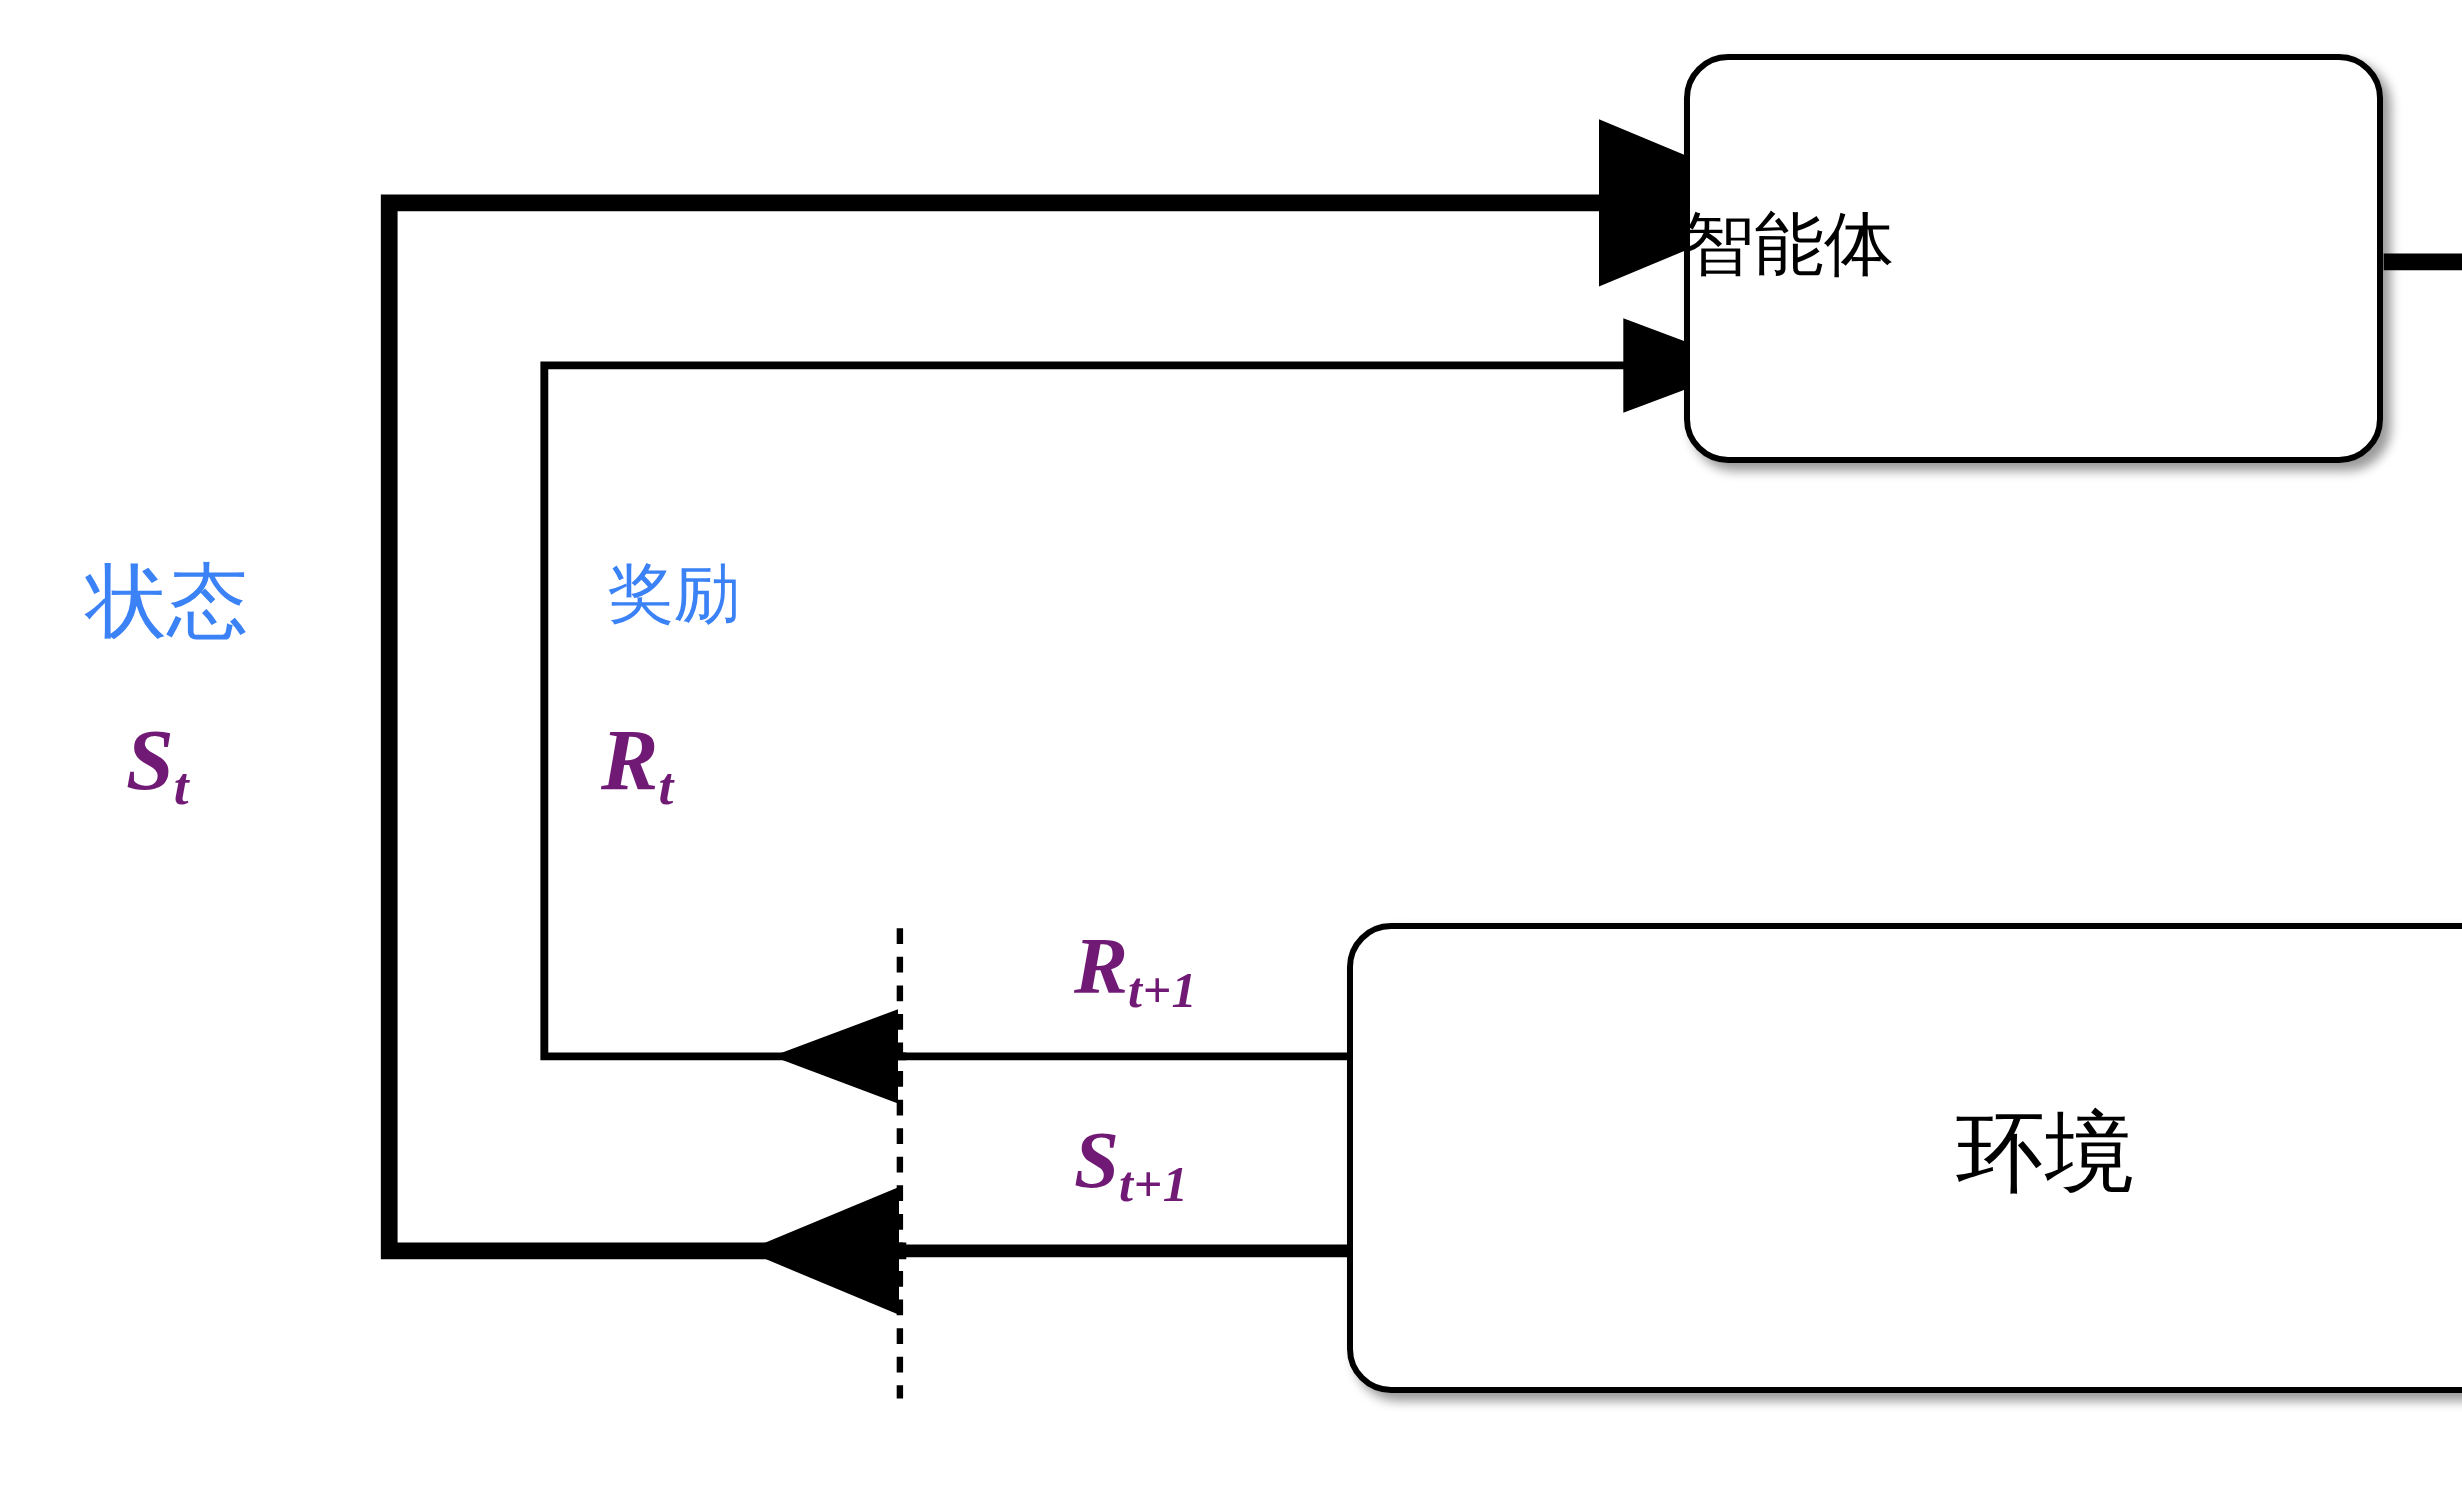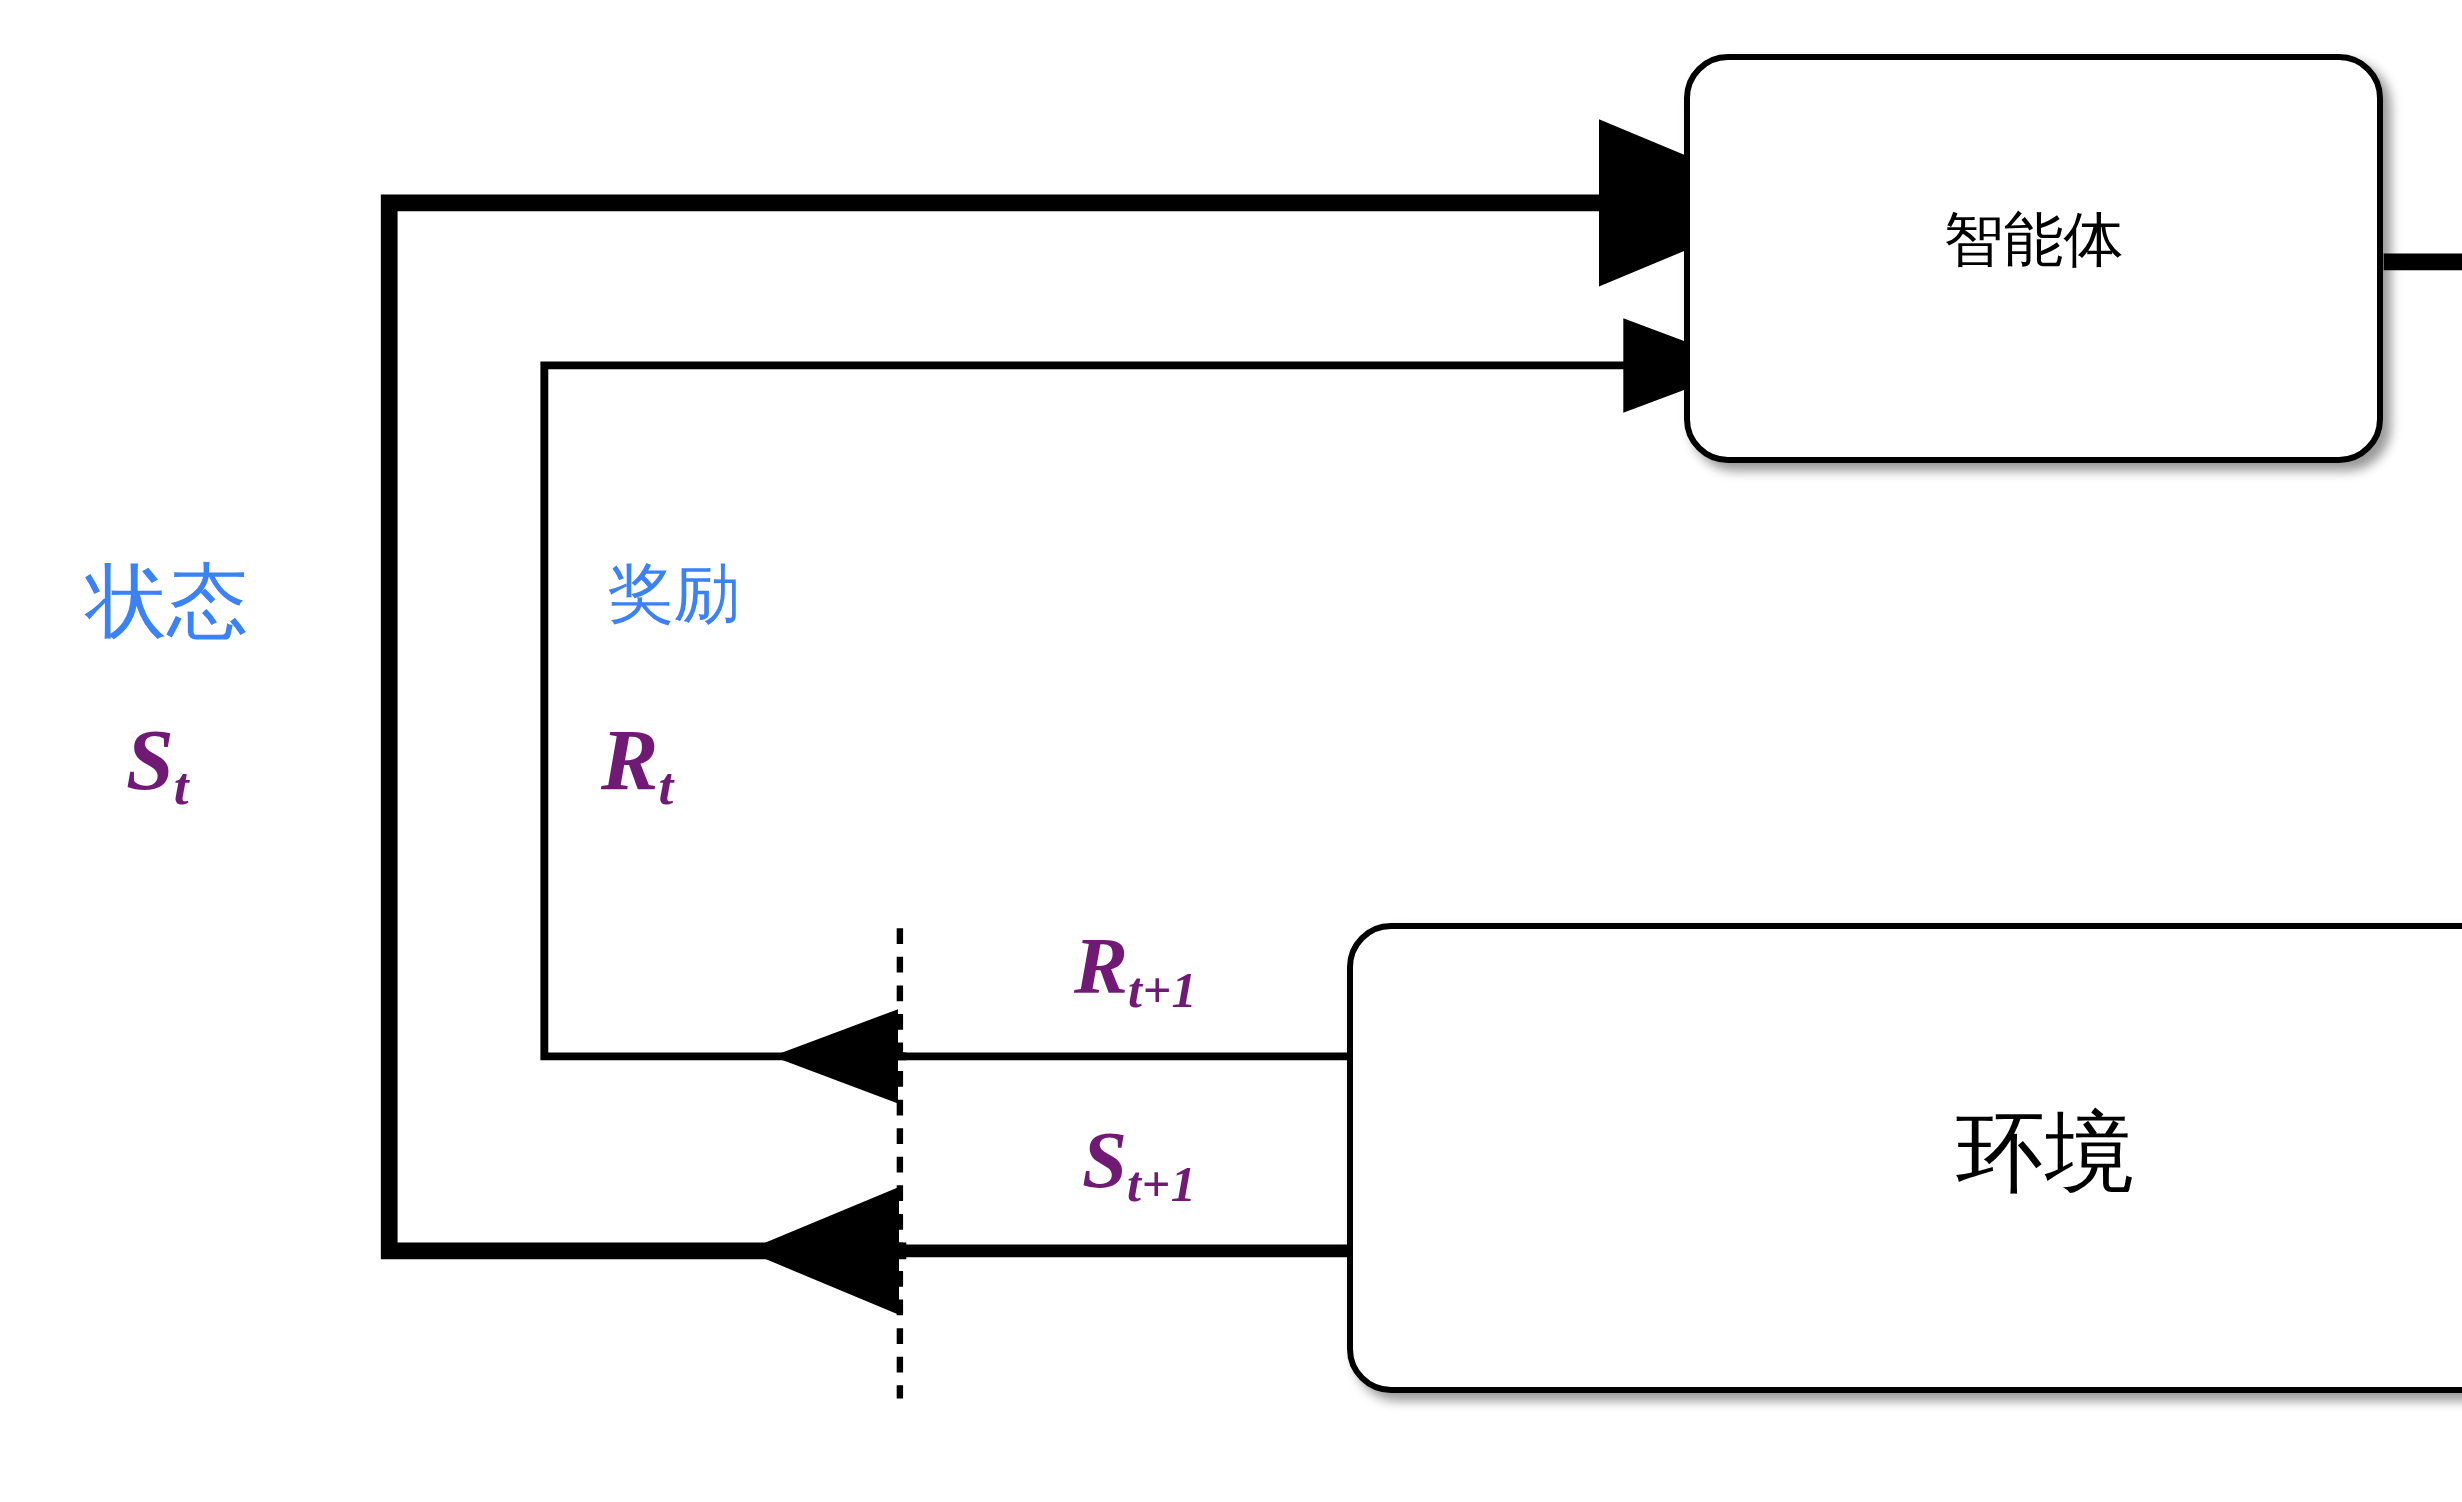--- a/index.html
+++ b/index.html
@@ -127,30 +127,30 @@
     <g>
       <path d="M 2740,2540 L 1800,2540" fill="none" stroke="#000000" stroke-width="26" stroke-linecap="butt" marker-end="url(#arrow-thick)"></path>
     </g>
 
     <g>
       <line x1="1827" y1="1885" x2="1827" y2="2840" stroke="#000000" stroke-width="13" stroke-dasharray="32 26" stroke-linecap="butt"></line>
     </g>
   </svg>
 
   <div class="node-box" id="agent-box"></div>
-  <div class="box-text" style="left:1684px; top:209px; width:699px; text-align:center; font-size:60px;">智能体</div>
+  <div class="box-text" style="left:1684px; top:209px; width:699px; text-align:left; font-size:70px;">智能体</div>
 
   <div class="node-box" id="environment-box"></div>
   <div class="box-text" style="left:1347px; top:1108px; width:1396px; text-align:center; font-size:89px;">环境</div>
 
   <div class="cjk-label" style="left:86px; top:561px; font-size:81px;">状态</div>
   <div class="math-label" style="left:126px; top:717px; font-size:86px;"><span>S</span><span class="sub">t</span></div>
 
   <div class="cjk-label" style="left:608px; top:561px; font-size:66px;">奖励</div>
   <div class="math-label" style="left:601px; top:717px; font-size:86px;text-align:right;"><span>R</span><span class="sub">t</span></div>
 
   <div class="math-label" style="left:1074px; top:926px; font-size:81px;"><span>R</span><span class="sub">t+1</span></div>
 
-  <div class="math-label" style="left:1074px; top:1120px; font-size:81px;margin-left:8px;"><span>S</span><span class="sub">t+1</span></div>
+  <div class="math-label" style="left:1074px; top:1120px; font-size:81px;"><span>S</span><span class="sub">t+1</span></div>
 
 
 </div>
 
 
 </body></html>

